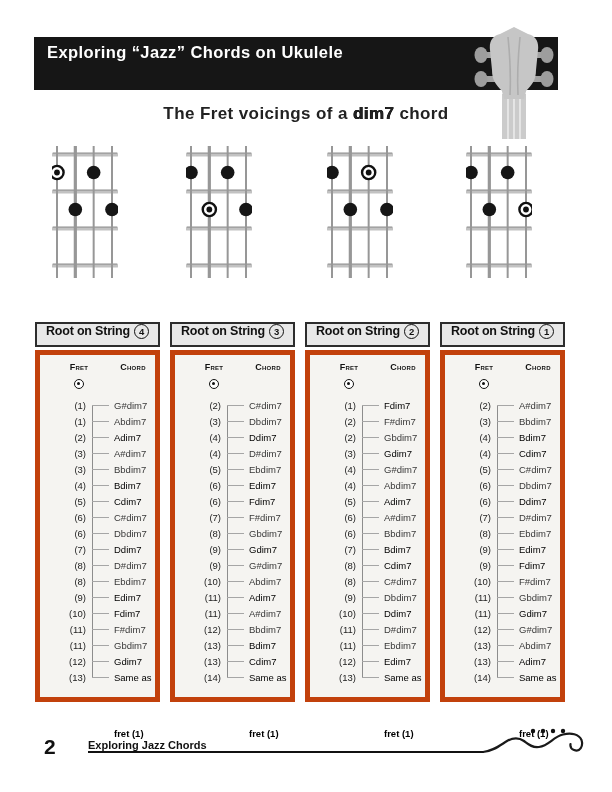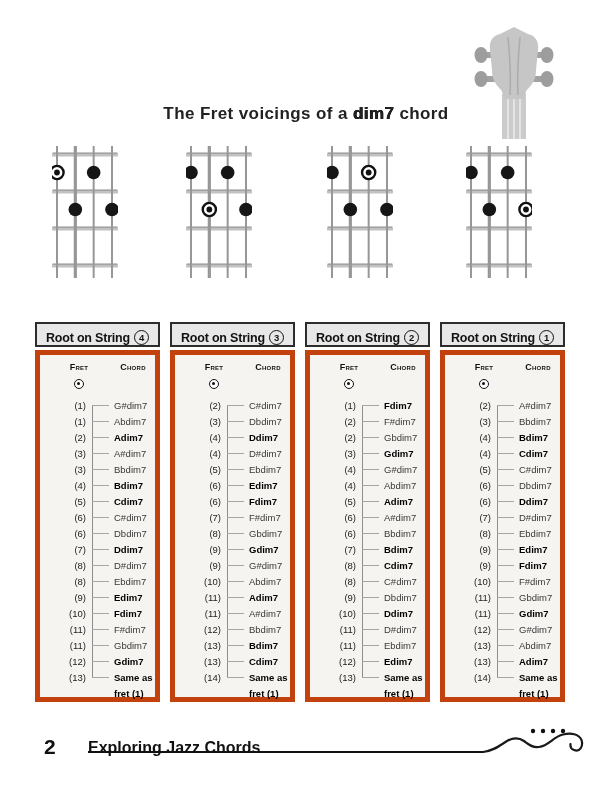--- a/index.html
+++ b/index.html
@@ -20,57 +20,60 @@
   .subtitle .heavy{text-shadow:.4px 0 0 #000, -.2px 0 0 #000;}
 
   
   .diagram{position:absolute;top:142px;width:66px;height:140px;}
   .d0{left:52px}.d1{left:186px}.d2{left:327px}.d3{left:466px}
 
   
   .chord-table{position:absolute;top:322px;width:125px;}
   .t0{left:35px}.t1{left:170px}.t2{left:305px}.t3{left:440px}
   .table-header{box-sizing:border-box;height:25px;border:2px solid #2d2d2d;background:#e8e8e8;
-                display:flex;align-items:flex-end;justify-content:center;gap:4px;
+                display:flex;align-items:flex-start;justify-content:center;gap:4px;
                 font-weight:bold;font-size:12.5px;letter-spacing:-.2px;color:#111;}
   .circle-num{box-sizing:border-box;width:15px;height:15px;border:1.4px solid #111;border-radius:50%;
               display:inline-flex;align-items:center;justify-content:center;
               font-size:9.5px;font-weight:bold;line-height:1;}
   .table-body{box-sizing:border-box;position:relative;margin-top:3px;height:352px;
               border:5px solid #c2410c;background:#f5f4f1;}
   .col-headers{position:absolute;top:7px;left:0;width:100%;font-size:9px;font-weight:bold;
                font-variant:small-caps;letter-spacing:.3px;color:#111;}
   .col-fret{position:absolute;left:10px;width:58px;text-align:center;}
   .col-chord{position:absolute;left:66px;width:54px;text-align:center;}
   .root-sym{position:absolute;top:24px;left:34px;width:10px;height:10px;border:1.6px solid #111;
             border-radius:50%;box-sizing:border-box;background:#fff;}
   .root-sym::after{content:"";position:absolute;left:1.6px;top:1.6px;width:3.6px;height:3.6px;
                    border-radius:50%;background:#111;}
   .rows{position:absolute;top:42px;left:0;width:100%;}
   .row{height:16px;display:flex;align-items:center;font-size:9.5px;}
   .row .fret{width:46px;text-align:right;color:#222;}
   .row .tick{width:17px;border-top:1.2px solid #a6a6a6;margin-left:6px;}
   .row .chord{margin-left:5px;color:#383838;white-space:nowrap;}
-  .row .chord.b{font-weight:bold;color:#000;}
+  .row .chord.b{font-weight:normal;color:#000;}
   .row-cont{height:16px;display:flex;align-items:center;font-size:9.5px;font-weight:bold;
-            padding-left:74px;color:#000;}
+            padding-left:74px;color:#000;margin-top:40px;}
   .bracket{position:absolute;left:52px;top:50px;width:1.4px;height:272px;background:#8d8d8d;}
 
   
   .page-num{position:absolute;left:44px;top:735px;font-size:21px;font-weight:bold;
             letter-spacing:2px;color:#111;}
-  .footer-label{position:absolute;left:88px;top:739px;font-size:16px;font-weight:bold;color:#111;}
+  .footer-label{position:absolute;left:88px;top:739px;font-size:11px;font-weight:bold;color:#111;}
   .footer-line{position:absolute;left:88px;top:751px;width:396px;height:2.4px;background:#111;}
   .footer-curve{position:absolute;left:483px;top:722px;width:105px;height:48px;}
 </style>
 </head>
 <body>
 
 <div class="page">
 
+  <div class="banner">
+    <div class="banner-title">Exploring “Jazz” Chords on Ukulele</div>
+  </div>
 
   <div class="headstock">
     <svg width="96" height="114" viewBox="0 0 96 114">
 
       <rect x="16" y="27" width="14" height="6" fill="#a2a2a2"></rect>
       <rect x="16" y="51" width="14" height="6" fill="#a2a2a2"></rect>
       <rect x="66" y="27" width="14" height="6" fill="#a2a2a2"></rect>
       <rect x="66" y="51" width="14" height="6" fill="#a2a2a2"></rect>
 
       <ellipse cx="15" cy="30" rx="6.5" ry="8" fill="#9d9d9d"></ellipse>

